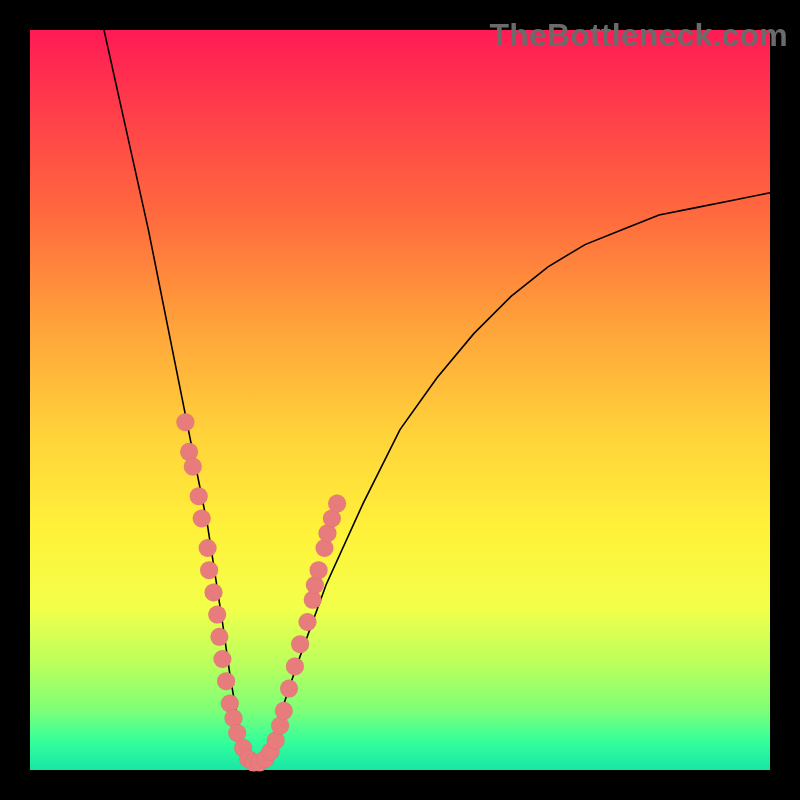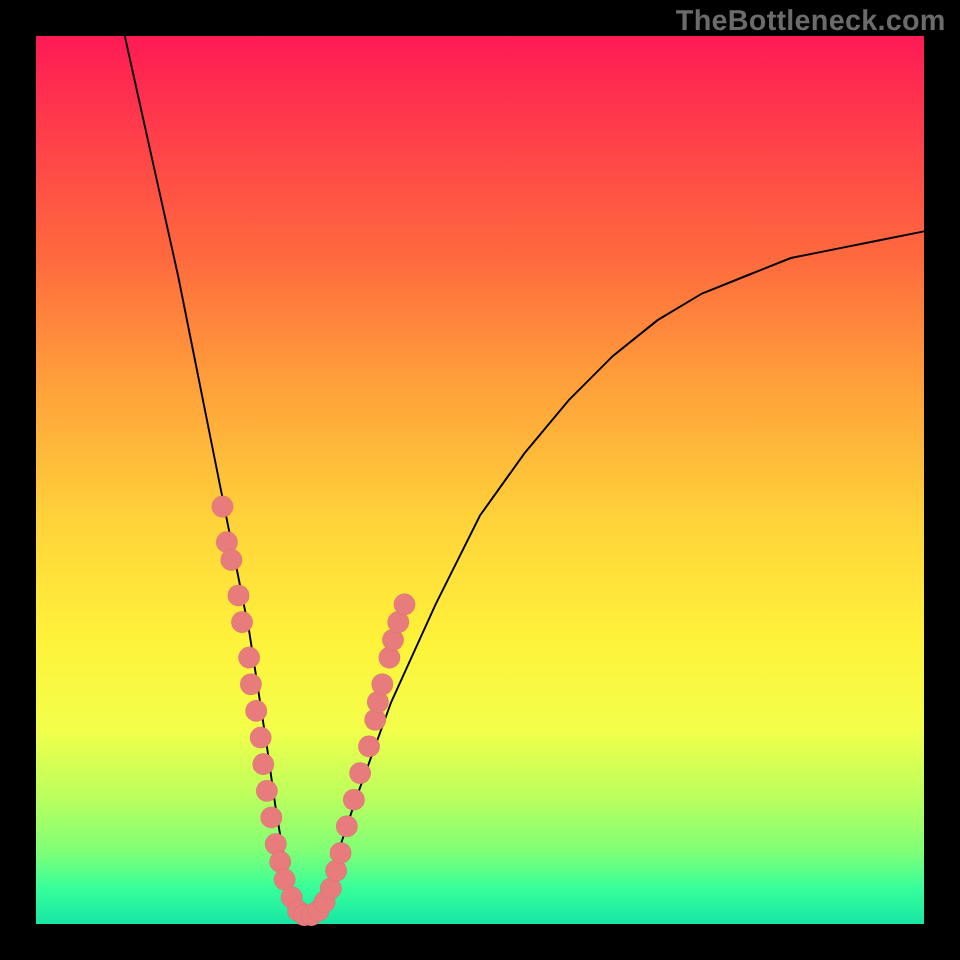--- a/index.html
+++ b/index.html
@@ -30,25 +30,25 @@
       #fff23a 68%,
       #f3ff4a 78%,
       #b8ff5e 86%,
       #7dff78 92%,
       #36ff9a 96%,
       #18e6a6 100%
     );
   }
   .watermark {
     position: absolute;
-    top: 4px;
+    top: 17px;
     right: 12px;
     font-family: Arial, Helvetica, sans-serif;
     font-weight: 700;
-    font-size: 24px;
+    font-size: 32px;
     color: #6b6b6b;
     letter-spacing: 0.2px;
     user-select: none;
   }
   svg.curve {
     position: absolute;
     left: 30px;
     top: 30px;
     width: 740px;
     height: 740px;

